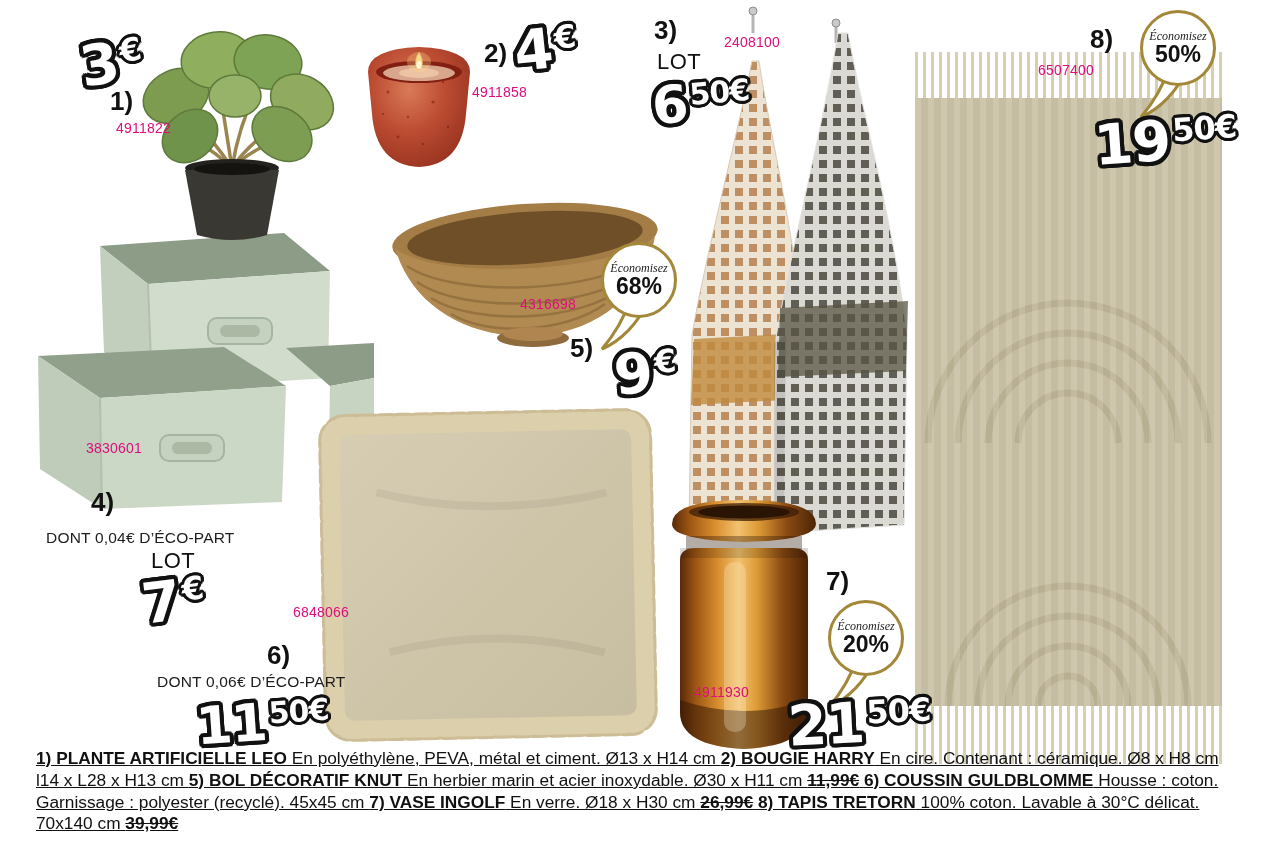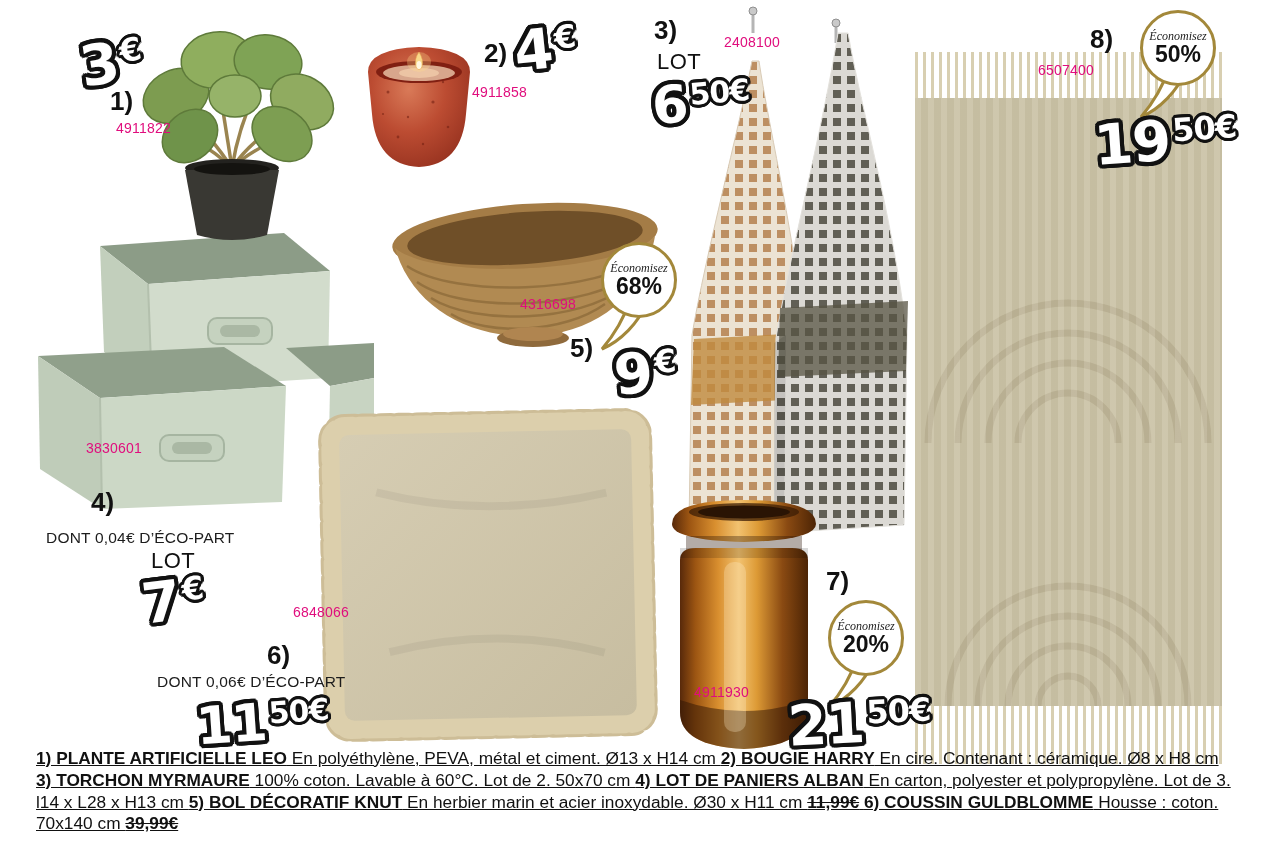--- a/index.html
+++ b/index.html
@@ -288,18 +288,18 @@
     <div class="circle">
       <span class="b1">Économisez</span>
       <span class="b2">50%</span>
     </div>
   </div>
   <div class="code" style="left:1038px;top:62px">6507400</div>
   <div class="price p54" style="left:1094px;top:108px;transform:rotate(-4deg)"><span class="main">19</span><span class="sup">50€</span></div>
 
   <div class="footer">
       <div class="f-line"><span class="fb">1) PLANTE ARTIFICIELLE LEO</span><span> En polyéthylène, PEVA, métal et ciment. Ø13 x H14 cm </span><span class="fb">2) BOUGIE HARRY</span><span> En cire. Contenant : céramique. Ø8 x H8 cm</span></div>
-      <div class="f-line"><span class="fb">3) TORCHON MYRMAURE</span><span> 100% coton. Lavable à 60°C. Lot de 2. 50x70 cm </span><span class="fb">4) LOT DE PANIERS ALBAN</span><span> En carton, polyester et polypropylène. Lot de 3.</span></div>
       <div class="f-line"><span>l14 x L28 x H13 cm </span><span class="fb">5) BOL DÉCORATIF KNUT</span><span> En herbier marin et acier inoxydable. Ø30 x H11 cm </span><span class="fb fs">11,99€</span><span> </span><span class="fb">6) COUSSIN GULDBLOMME</span><span> Housse : coton.</span></div>
+      <div class="f-line"><span>Garnissage : polyester (recyclé). 45x45 cm </span><span class="fb">7) VASE INGOLF</span><span> En verre. Ø18 x H30 cm </span><span class="fb fs">26,99€</span><span> </span><span class="fb">8) TAPIS TRETORN</span><span> 100% coton. Lavable à 30°C délicat.</span></div>
       <div class="f-line"><span>70x140 cm </span><span class="fb fs">39,99€</span></div>
     </div>
 
 </div>
 
 </body></html>

